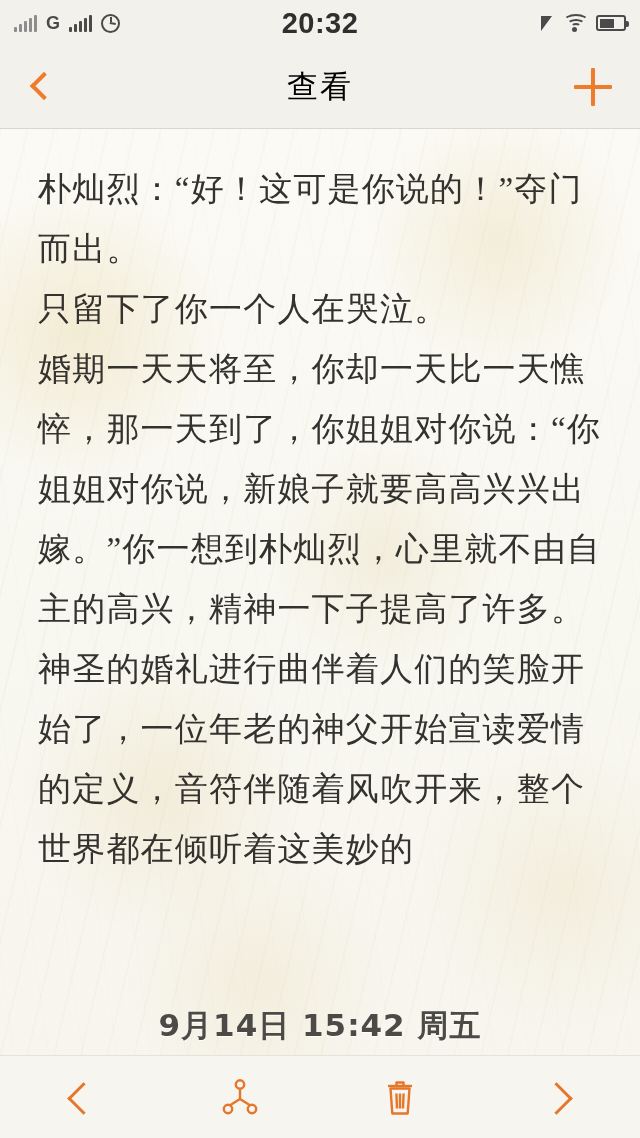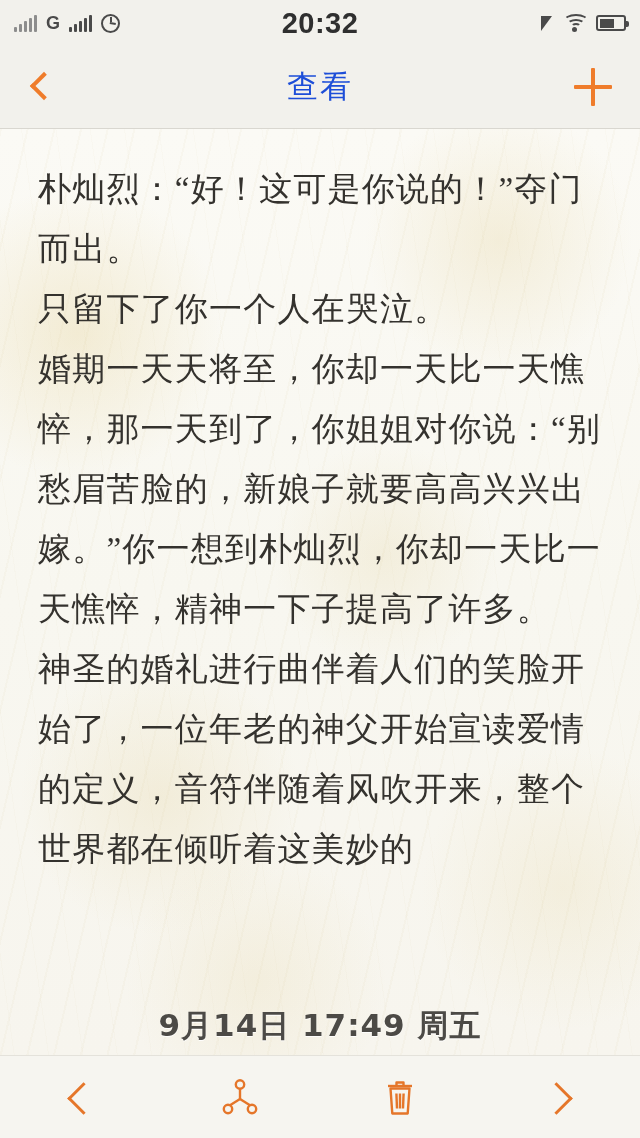--- a/index.html
+++ b/index.html
@@ -154,21 +154,21 @@
     display: flex;
     align-items: center;
     box-sizing: border-box;
     padding: 0 26px;
   }
   #navbar .nav-title {
     position: absolute;
     left: 0; right: 0;
     text-align: center;
     font-size: 31px;
-    color: #1d4ed8;
+    color: #000000;
     letter-spacing: 2px;
     pointer-events: none;
   }
   .back-chevron {
     width: 30px; height: 30px;
     position: relative;
     cursor: pointer;
   }
   .back-chevron::before {
     content: "";
@@ -326,23 +326,23 @@
 
   <div id="navbar">
     <div class="back-chevron"></div>
     <div class="nav-title">查看</div>
     <div class="plus-btn"></div>
   </div>
 
   <div id="note">
     <div id="note-text">朴灿烈：“好！这可是你说的！”夺门而出。
 只留下了你一个人在哭泣。
-婚期一天天将至，你却一天比一天憔悴，那一天到了，你姐姐对你说：“别愁眉苦脸的，新娘子就要高高兴兴出嫁。”你一想到朴灿烈，你却一天比一天憔悴，精神一下子提高了许多。
+婚期一天天将至，你却一天比一天憔悴，那一天到了，你姐姐对你说：“你姐姐对你说，新娘子就要高高兴兴出嫁。”你一想到朴灿烈，心里就不由自主的高兴，精神一下子提高了许多。
 神圣的婚礼进行曲伴着人们的笑脸开始了，一位年老的神父开始宣读爱情的定义，音符伴随着风吹开来，整个世界都在倾听着这美妙的</div>
-    <div id="date-stamp">9月14日 17:49 周五</div>
+    <div id="date-stamp">9月14日 15:42 周五</div>
   </div>
 
   <div id="toolbar">
 
     <div class="tb-item">
       <span class="chev left"></span>
     </div>
 
     <div class="tb-item">
       <span class="share-ic">

